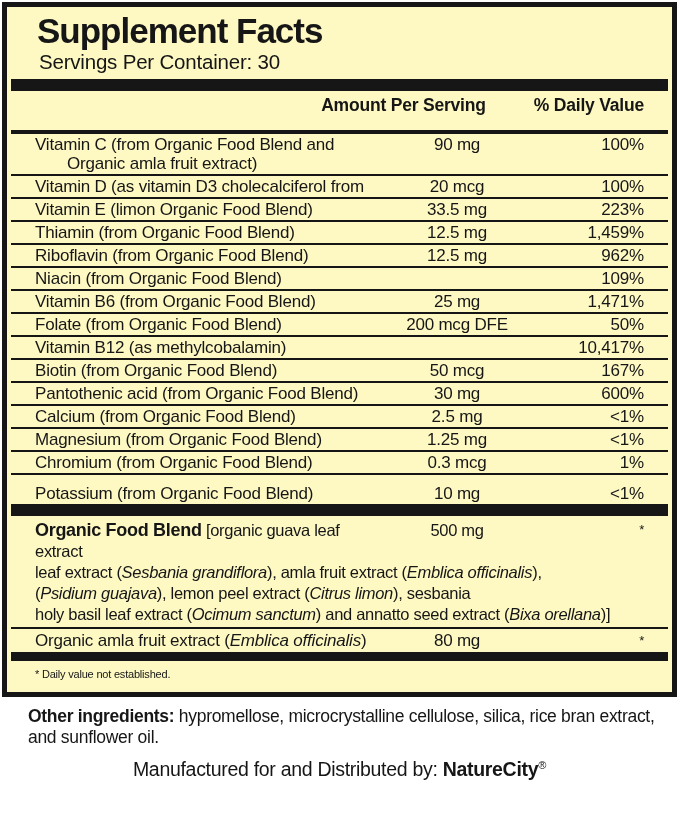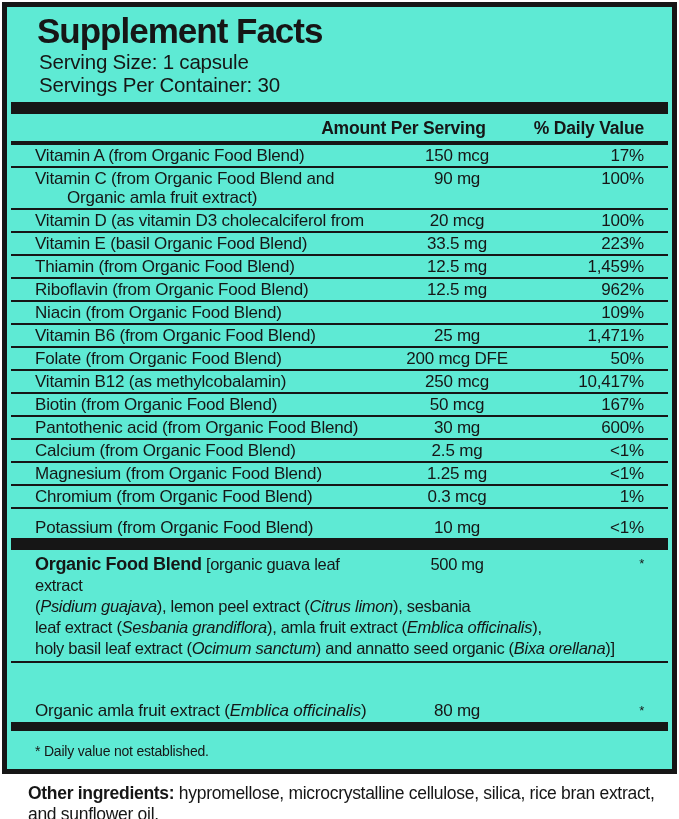--- a/index.html
+++ b/index.html
@@ -8,40 +8,40 @@
     font-family:"Liberation Sans", sans-serif;
     color:#161616;
     -webkit-font-smoothing:antialiased;
   }
   .page { position:relative; width:679px; height:819px; background:#fff; }
 
   
   .box {
     margin:2px 2px 0 2px;
     border:5px solid #161616;
-    background:#5eead4;
+    background:#fef9c3;
     padding:4px;
   }
   .title {
     font-size:35px; font-weight:bold; letter-spacing:-1px;
     line-height:38px; padding:1px 0 0 26px;
   }
   .serving {
     font-size:20.5px; line-height:23px; padding-left:28px; letter-spacing:-0.2px;
   }
   .bar { background:#161616; }
   .bar.thick { height:12px; }
   .bar.first { margin-top:6px; }
   .bar.rule  { height:4px; }
   .bar.mid   { height:9px; }
 
   .colhead {
     display:flex; justify-content:flex-end; align-items:baseline;
     font-weight:bold; font-size:17.5px; letter-spacing:-0.2px;
-    padding:4px 24px 3px 24px; line-height:20px;
+    padding:4px 24px 15px 24px; line-height:20px;
   }
   .colhead .amount-head { margin-right:48px; }
 
   .row {
     display:flex; align-items:flex-start;
     font-size:17px; line-height:19px; letter-spacing:-0.2px;
     padding:1px 24px; border-bottom:2px solid #161616;
   }
   .row .name { flex:1; }
   .row .l2 { display:block; padding-left:32px; }
@@ -53,78 +53,71 @@
     font-size:16.5px; line-height:21px; letter-spacing:-0.3px;
     padding:4px 24px 2px 24px; border-bottom:2px solid #161616;
   }
   .blend-first { display:flex; align-items:flex-start; }
   .blend-first .name { flex:1; }
   .blend .bd { font-weight:bold; font-size:18px; letter-spacing:-0.3px; }
   .it { font-style:italic; }
   .bd { font-weight:bold; }
   .dv.star { font-size:13px; line-height:16px; padding-top:2px; }
 
-  .row.amla { border-bottom:none; padding:2px 24px;margin-top:36px; }
+  .row.amla { border-bottom:none; padding:2px 24px; }
 
   .footnote {
-    font-size:14px; line-height:20px; letter-spacing:-0.2px;
+    font-size:11px; line-height:20px; letter-spacing:-0.2px;
     padding:3px 24px 4px 24px;
-    margin-top:7px;
   }
 
   
   .other {
     margin:9px 18px 11px 28px;
     font-size:17.5px; line-height:21px; letter-spacing:-0.3px;
   }
   .footer1 {
     margin-top:9px; text-align:center;
     font-size:19.5px; line-height:21px; letter-spacing:-0.3px;
   }
   sup.reg { font-size:11px; vertical-align:super; line-height:0; }
 </style>
 </head>
 <body>
 
 <div class="page">
 
   <div class="box">
     <div class="title">Supplement Facts</div>
-    <div class="serving">Serving Size: 1 capsule</div>
     <div class="serving">Servings Per Container: 30</div>
 
     <div class="bar thick first"></div>
 
     <div class="colhead">
       <div class="amount-head">Amount Per Serving</div>
       <div class="dv-head">% Daily Value</div>
     </div>
     <div class="bar rule"></div>
 
     <div id="rows">
-  <div class="row">
-    <div class="name"><span class="l1">Vitamin A (from Organic Food Blend)</span></div>
-    <div class="amount">150 mcg</div>
-    <div class="dv">17%</div>
-  </div>
 
   <div class="row">
     <div class="name"><span class="l1">Vitamin C (from Organic Food Blend and</span><span class="l2">Organic amla fruit extract)</span></div>
     <div class="amount">90 mg</div>
     <div class="dv">100%</div>
   </div>
 
   <div class="row">
     <div class="name"><span class="l1">Vitamin D (as vitamin D3 cholecalciferol from</span></div>
     <div class="amount">20 mcg</div>
     <div class="dv">100%</div>
   </div>
 
   <div class="row">
-    <div class="name"><span class="l1">Vitamin E (basil Organic Food Blend)</span></div>
+    <div class="name"><span class="l1">Vitamin E (limon Organic Food Blend)</span></div>
     <div class="amount">33.5 mg</div>
     <div class="dv">223%</div>
   </div>
 
   <div class="row">
     <div class="name"><span class="l1">Thiamin  (from Organic Food Blend)</span></div>
     <div class="amount">12.5 mg</div>
     <div class="dv">1,459%</div>
   </div>
 
@@ -146,21 +139,20 @@
   </div>
 
   <div class="row">
     <div class="name"><span class="l1">Folate (from Organic Food Blend)</span></div>
     <div class="amount">200 mcg DFE</div>
     <div class="dv">50%</div>
   </div>
 
   <div class="row">
     <div class="name"><span class="l1">Vitamin B12 (as methylcobalamin)</span></div>
-    <div class="amount">250 mcg</div>
     <div class="dv">10,417%</div>
   </div>
 
   <div class="row">
     <div class="name"><span class="l1">Biotin (from Organic Food Blend)</span></div>
     <div class="amount">50 mcg</div>
     <div class="dv">167%</div>
   </div>
 
   <div class="row">
@@ -196,23 +188,23 @@
 
     <div class="bar thick"></div>
 
     <div class="blend">
       <div class="blend-first">
         <div class="name" id="blend-first-name"><span class="bd">Organic Food Blend</span><span> [organic guava leaf extract</span></div>
         <div class="amount">500 mg</div>
         <div class="dv star">*</div>
       </div>
       <div id="blend-lines">
+          <div class="blend-line"><span>leaf extract (</span><span class="it">Sesbania grandiflora</span><span>), amla fruit extract (</span><span class="it">Emblica officinalis</span><span>),</span></div>
           <div class="blend-line"><span>(</span><span class="it">Psidium guajava</span><span>), lemon peel extract (</span><span class="it">Citrus limon</span><span>), sesbania</span></div>
-          <div class="blend-line"><span>leaf extract (</span><span class="it">Sesbania grandiflora</span><span>), amla fruit extract (</span><span class="it">Emblica officinalis</span><span>),</span></div>
-          <div class="blend-line"><span>holy basil leaf extract (</span><span class="it">Ocimum sanctum</span><span>) and annatto seed organic (</span><span class="it">Bixa orellana</span><span>)]</span></div>
+          <div class="blend-line"><span>holy basil leaf extract (</span><span class="it">Ocimum sanctum</span><span>) and annatto seed extract (</span><span class="it">Bixa orellana</span><span>)]</span></div>
         </div>
     </div>
 
     <div class="row amla">
       <div class="name" id="amla-name"><span>Organic amla fruit extract (</span><span class="it">Emblica officinalis</span><span>)</span></div>
       <div class="amount">80 mg</div>
       <div class="dv star">*</div>
     </div>
 
     <div class="bar mid"></div>

